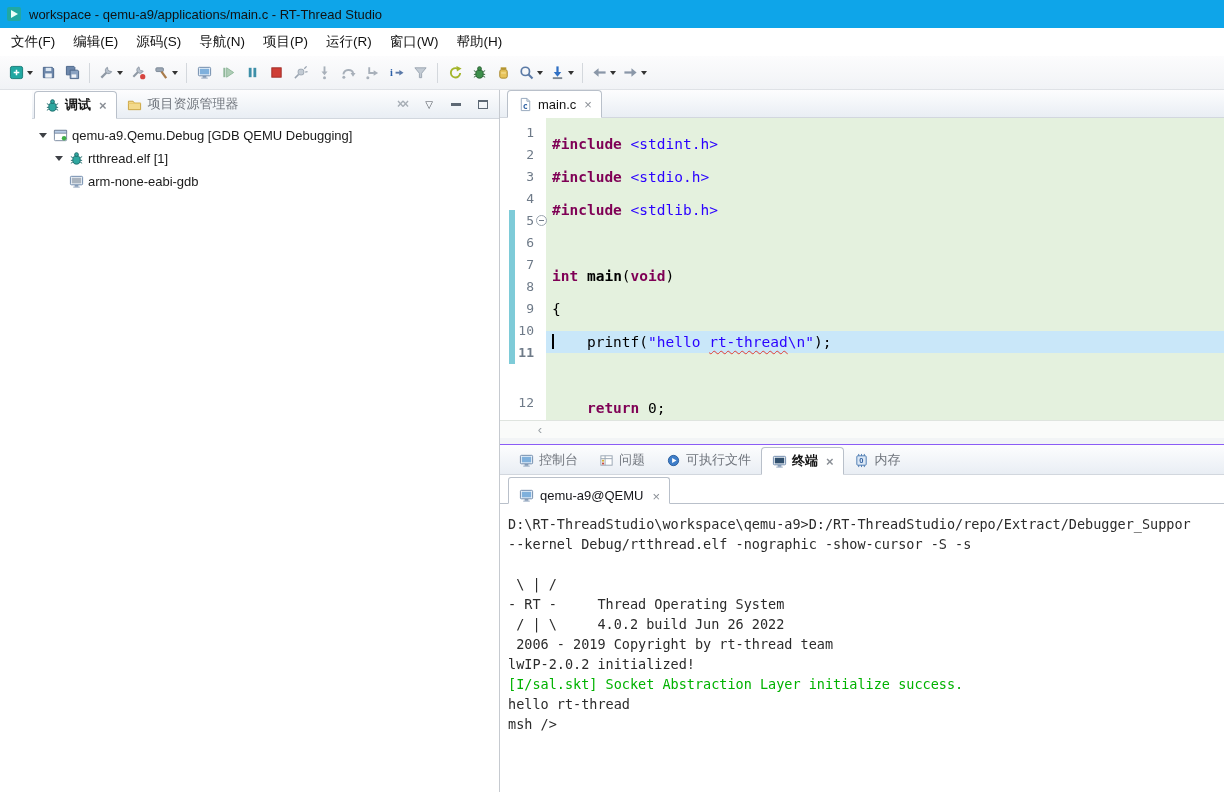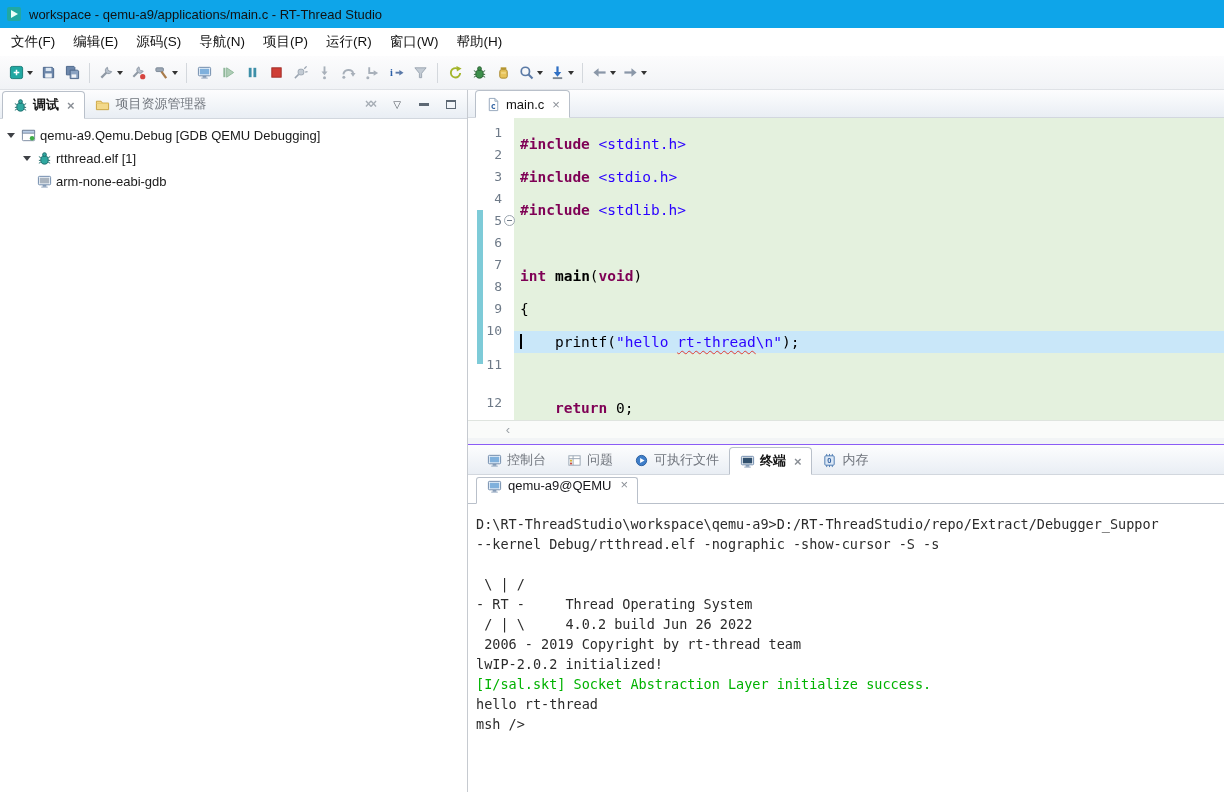--- a/index.html
+++ b/index.html
@@ -18,21 +18,21 @@
   .menu-item { padding:5px 9px; font-size:13.5px; color:#111; cursor:default; }
   .toolbar { height:34px; display:flex; align-items:center; padding-left:5px;
              background:linear-gradient(#fcfcfd,#f1f3f6); border-bottom:1px solid #dfe2e6; }
   .tbtn { height:26px; min-width:24px; display:flex; align-items:center; justify-content:center;
           padding:0 3px; border-radius:3px; }
   .dd { width:0; height:0; border-left:3.5px solid transparent; border-right:3.5px solid transparent;
         border-top:4px solid #333; margin-left:3px; }
   .tsep { width:1px; height:20px; background:#d4d8dd; margin:0 5px; }
 
   
-  .main { position:absolute; top:90px; left:0; width:1224px; bottom:0; display:flex; }
+  .main { position:absolute; top:90px; left:0; width:1224px; bottom:0; display:flex;padding-left:32px; }
   .left-panel { width:468px; flex:0 0 468px; border-right:1px solid #c6cad0; background:#fff;
                 display:flex; flex-direction:column; }
   .right-panel { flex:1; display:flex; flex-direction:column; min-width:0; }
 
   
   .view-tabbar { height:29px; flex:0 0 29px; background:linear-gradient(#fdfdfe,#e9eef4);
                  border-bottom:1px solid #d2d7de; display:flex; align-items:flex-end; padding-left:2px; position:relative; }
   .vtab { display:inline-flex; align-items:center; gap:5px; height:28px; padding:0 9px;
           font-size:13px; color:#70757d; border:1px solid transparent; white-space:nowrap; }
   .vtab.active { background:#fff; border:1px solid #b9c0ca; border-bottom-color:#fff;
@@ -82,21 +82,21 @@
                     display:flex; align-items:center; color:#9aa0a6; font-size:13px; }
   .editor-hscroll .harrow { width:46px; text-align:right; padding-right:4px; }
   .sash { height:6px; flex:0 0 6px; background:#f2f4f6; }
 
   
   .console-area { flex:1; display:flex; flex-direction:column; min-height:0; border-top:1px solid #8b5cf6; }
   .console-tabbar { height:30px; flex:0 0 30px; background:linear-gradient(#fdfdfe,#e9eef4);
                     border-bottom:1px solid #d2d7de; display:flex; align-items:flex-end; padding-left:8px; }
   .inner-tabbar { height:29px; flex:0 0 29px; background:#fff; display:flex; align-items:flex-end;
                   padding-left:8px; border-bottom:1px solid #b9c0ca; }
-  .term-tab { display:inline-flex; align-items:flex-start; gap:6px; height:27px; padding:0 9px; background:#fff;
+  .term-tab { display:inline-flex; align-items:flex-end; gap:6px; height:27px; padding:0 9px; background:#fff;
               border:1px solid #b9c0ca; border-bottom:1px solid #fff; margin-bottom:-1px;
               border-radius:3px 3px 0 0; font-size:13px; color:#16161a; }
   .terminal { flex:1; background:#fff; padding:10px 0 0 8px; overflow:hidden;
               font-family:"DejaVu Sans Mono","Liberation Mono",monospace; font-size:13.5px;
               line-height:20px; color:#2b2b2b; white-space:pre; }
   .tline { height:20px; }
   .tline.green { color:#00b200; }
 </style>
 </head>
 <body>
@@ -440,21 +440,21 @@
           <div class="gnum" style="top: 26px;">2</div>
           <div class="gnum" style="top: 48px;">3</div>
           <div class="gnum" style="top: 70px;">4</div>
           <div class="gnum" style="top: 92px;">5</div>
           <div class="fold" style="top: 97px;"></div>
           <div class="gnum" style="top: 114px;">6</div>
           <div class="gnum" style="top: 136px;">7</div>
           <div class="gnum" style="top: 158px;">8</div>
           <div class="gnum" style="top: 180px;">9</div>
           <div class="gnum" style="top: 202px;">10</div>
-          <div class="gnum" style="top: 236px;">11</div>
+          <div class="gnum" style="top: 224px; font-weight: bold;">11</div>
           <div class="gnum" style="top: 246px; margin-top: 28px;">12</div>
         </div>
       <div class="codearea" id="codearea">
           <div class="cline"><span class="kw">#include</span><span> </span><span class="str">&lt;stdint.h&gt;</span></div>
           <div class="cline"><span class="kw">#include</span><span> </span><span class="str">&lt;stdio.h&gt;</span></div>
           <div class="cline"><span class="kw">#include</span><span> </span><span class="str">&lt;stdlib.h&gt;</span></div>
           <div class="cline"></div>
           <div class="cline"><span class="kw">int</span><span> </span><span class="fn">main</span><span>(</span><span class="kw">void</span><span>)</span></div>
           <div class="cline"><span>{</span></div>
           <div class="cline current"><span class="caret"></span><span>    </span><span>printf</span><span>(</span><span class="str">"hello </span><span class="str misspell">rt-thread</span><span class="str">\n"</span><span>);</span></div>

